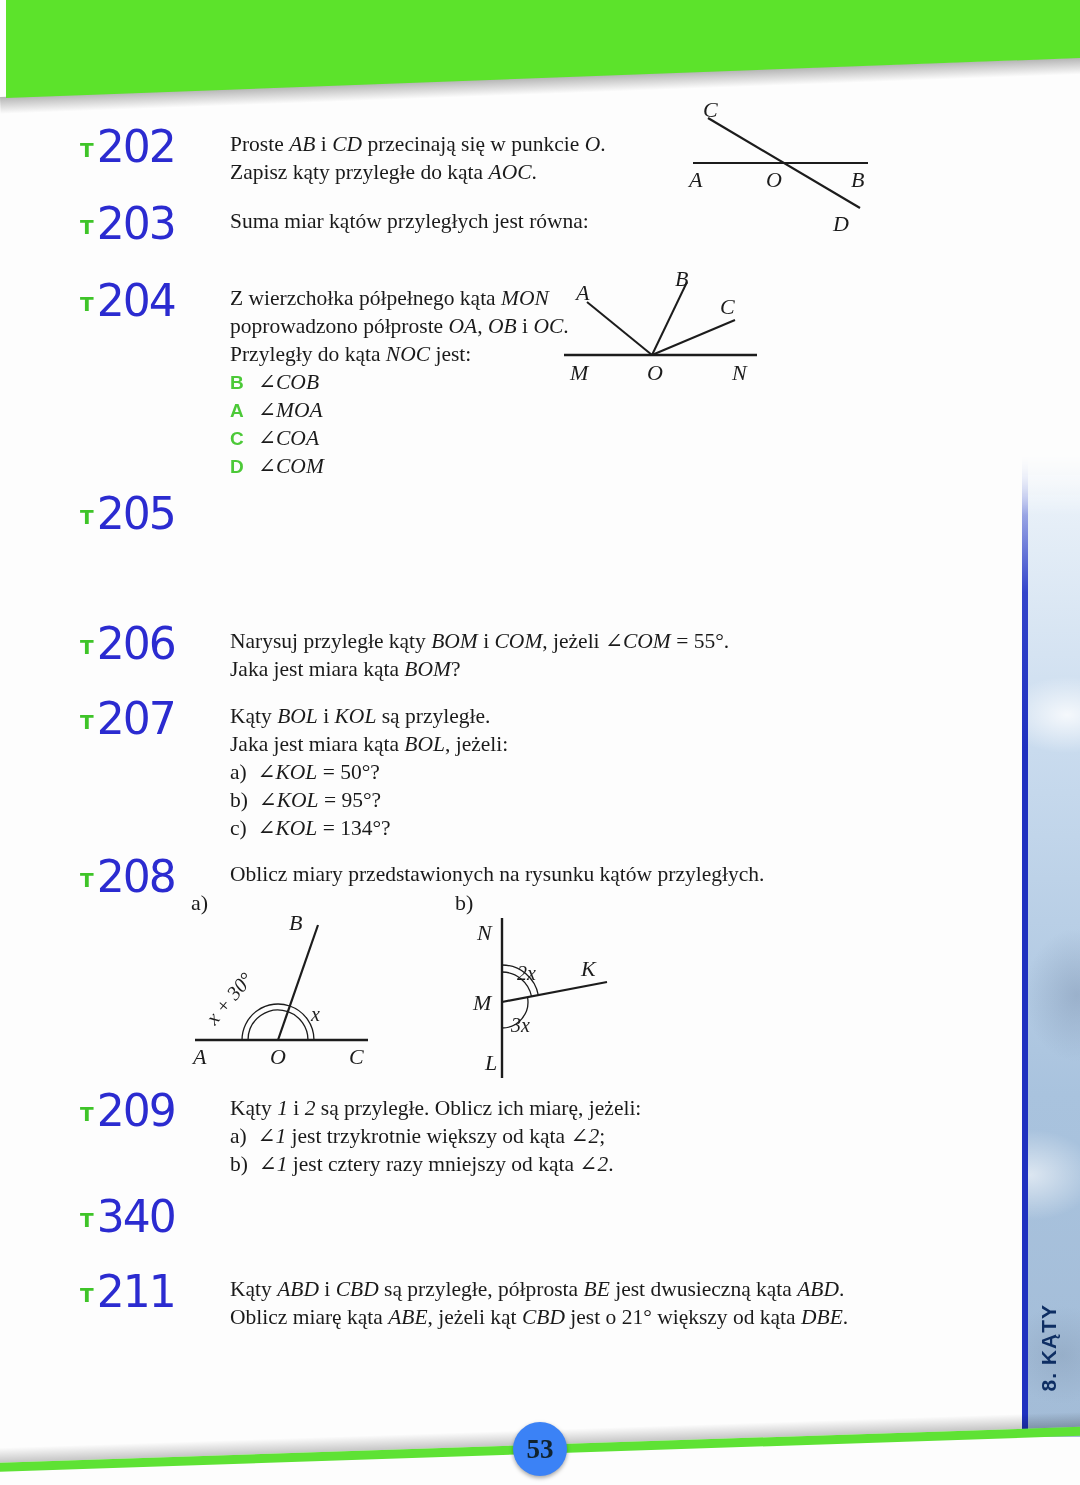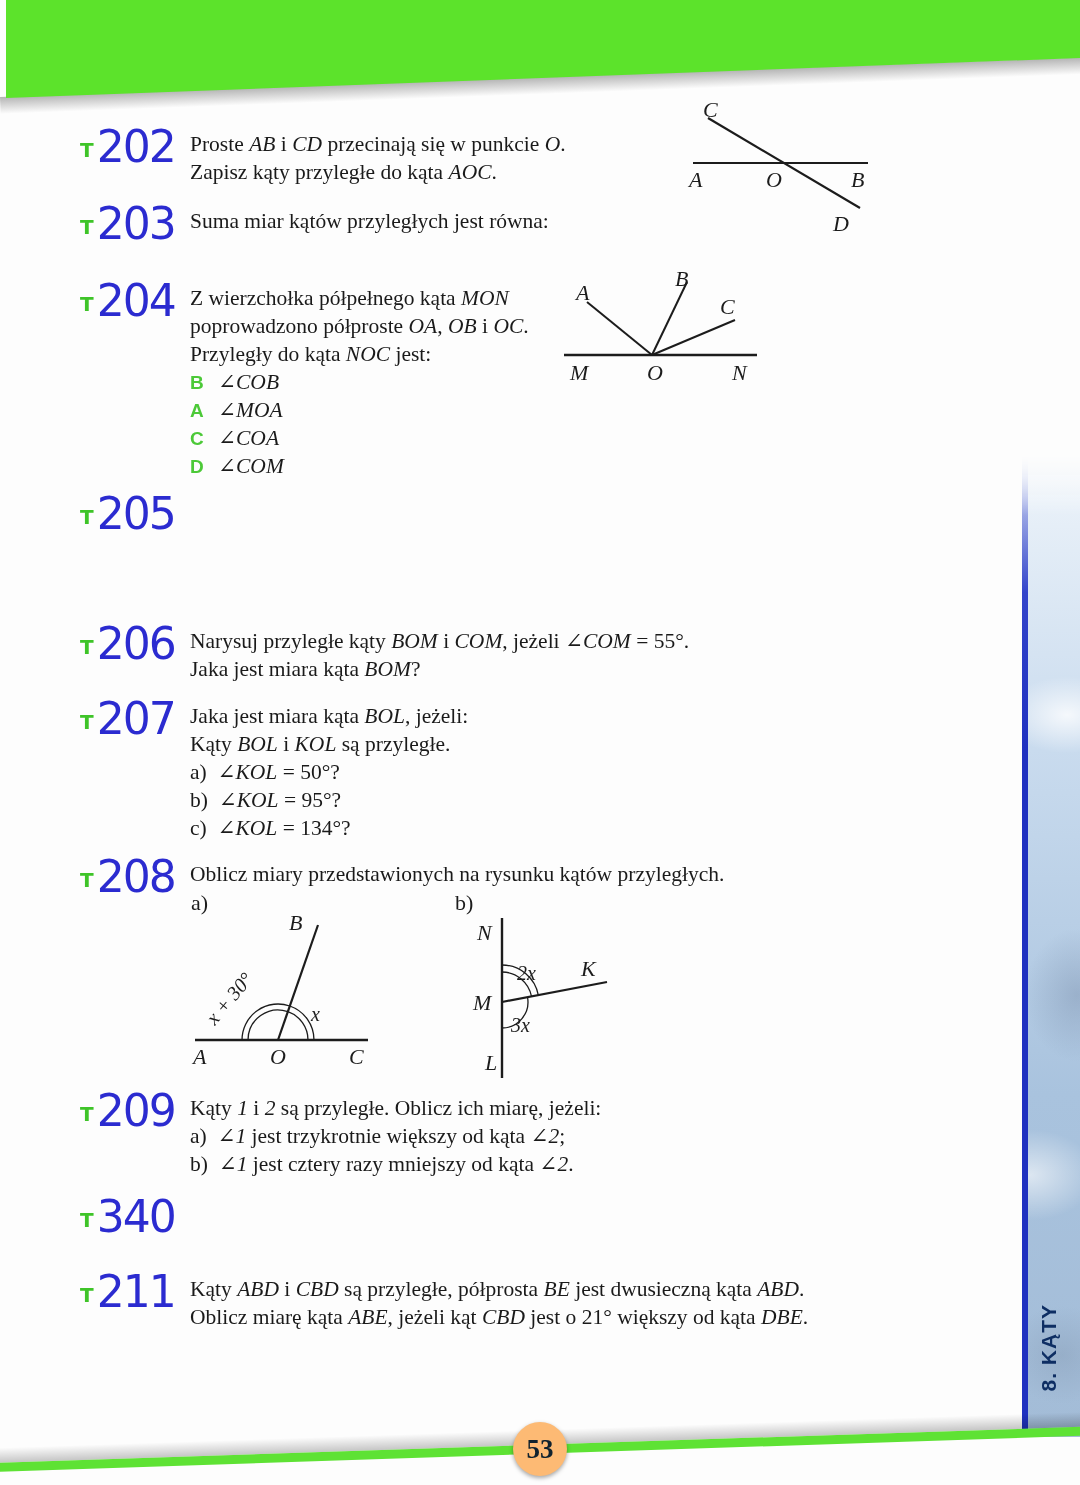--- a/index.html
+++ b/index.html
@@ -33,21 +33,21 @@
   .badge { flex:0 0 110px; width:110px; display:flex; gap:3px; }
   .tag {
     font-family:"DejaVu Sans","Liberation Sans",sans-serif;
     font-weight:700; font-size:20px; line-height:1; color:#3ec428; margin-top:10px;
   }
   .num {
     font-family:"DejaVu Sans","Liberation Sans",sans-serif;
     font-weight:400; font-size:44px; line-height:0.78; color:#2b2bd0; letter-spacing:-2px;
   }
   .body { font-size:21.5px; line-height:28px; white-space:nowrap; }
-  .line { height:28px; }
+  .line { height:28px;margin-left:40px; }
   .g {
     color:#4cc938; font-family:"Liberation Sans","DejaVu Sans",sans-serif;
     font-weight:700; font-size:19px;
   }
   .options-inline .opt { margin-right:38px; }
   .opt-row .letter { display:inline-block; width:28px; }
 
   .ex-202{top:130px} .ex-203{top:207px} .ex-204{top:284px} .ex-205{top:497px}
   .ex-206{top:627px} .ex-207{top:702px} .ex-208{top:860px} .ex-209{top:1094px}
   .ex-210{top:1200px} .ex-211{top:1275px}
@@ -100,21 +100,21 @@
     background:linear-gradient(to bottom, rgba(0,0,0,0), rgba(0,0,0,.22));
     z-index:4;
   }
   .footer-bar {
     position:absolute; left:-10px; top:1463px; width:1130px; height:9px;
     transform:rotate(-1.9deg); transform-origin:0 0;
     background:#5ee234; z-index:5;
   }
   .page-circle {
     position:absolute; left:513px; top:1422px; width:54px; height:54px;
-    border-radius:50%; background:#fdba74;
+    border-radius:50%; background:#3b82f6;
     box-shadow:0 2px 4px rgba(0,0,0,.35);
     display:flex; align-items:center; justify-content:center;
     font-size:27px; font-weight:700; color:#10222e; z-index:6;
   }
 </style>
 </head>
 <body>
 
 <div class="page">
 
@@ -172,22 +172,22 @@
           <div class="line">Narysuj przyległe kąty <i>BOM</i> i <i>COM</i>, jeżeli ∠<i>COM</i> = 55°.</div>
           <div class="line">Jaka jest miara kąta <i>BOM</i>?</div>
         </div>
     </div>
       <div class="ex ex-207">
       <div class="badge">
         <span class="tag">T</span>
         <span class="num">207</span>
       </div>
       <div class="body">
+          <div class="line">Kąty <i>BOL</i> i <i>KOL</i> są przyległe.</div>
           <div class="line">Jaka jest miara kąta <i>BOL</i>, jeżeli:</div>
-          <div class="line">Kąty <i>BOL</i> i <i>KOL</i> są przyległe.</div>
           <div class="line">a)&nbsp; ∠<i>KOL</i> = 50°?</div>
           <div class="line">b)&nbsp; ∠<i>KOL</i> = 95°?</div>
           <div class="line">c)&nbsp; ∠<i>KOL</i> = 134°?</div>
         </div>
     </div>
       <div class="ex ex-208">
       <div class="badge">
         <span class="tag">T</span>
         <span class="num">208</span>
       </div>

